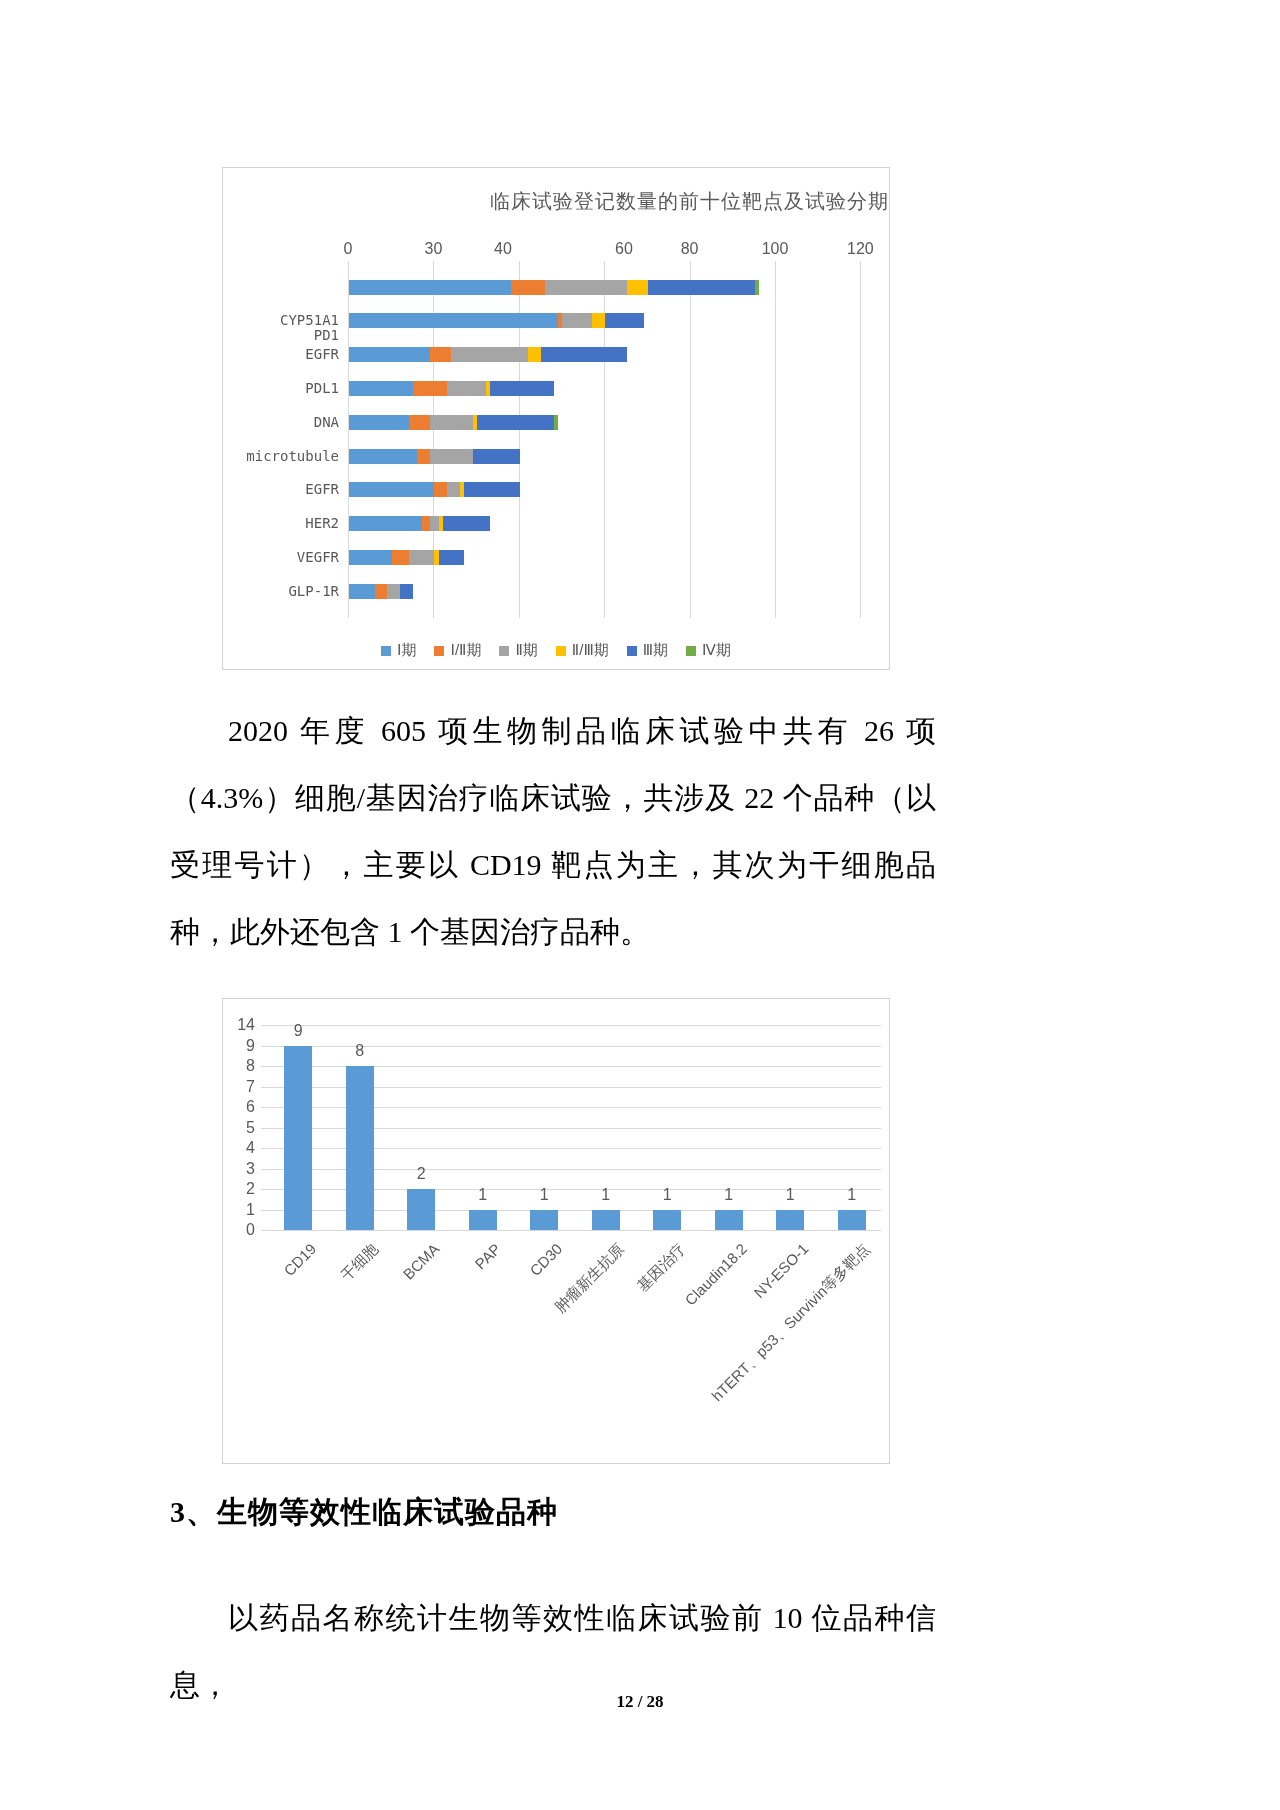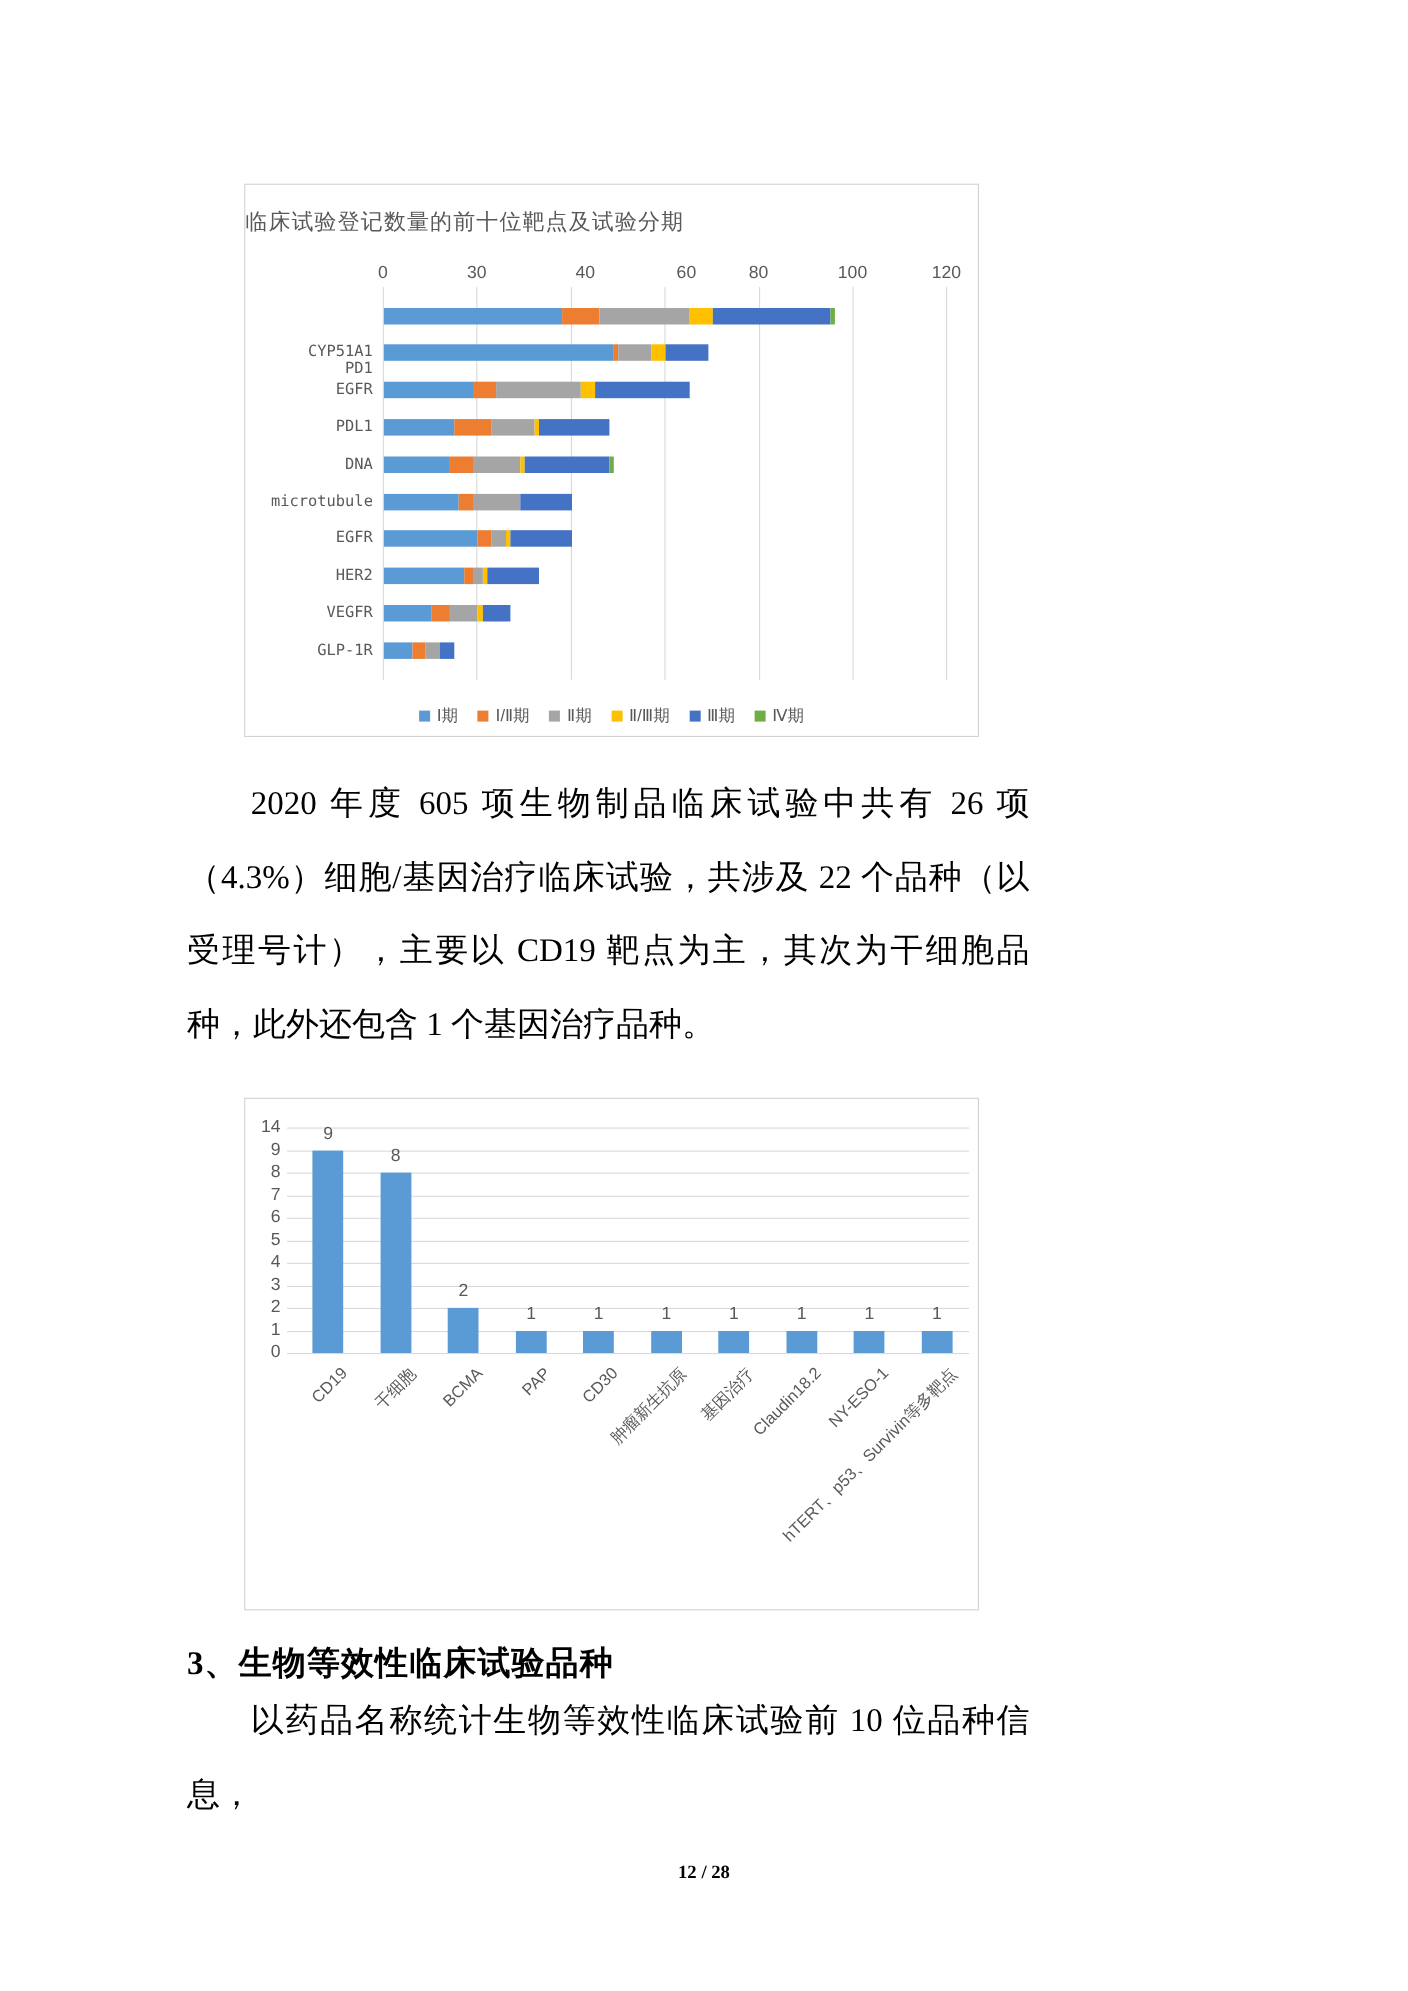--- a/index.html
+++ b/index.html
@@ -5,21 +5,21 @@
   html,body { margin:0; padding:0; }
   body {
     width:1280px; height:1810px; background:#ffffff; position:relative;
     font-family:"Liberation Serif", serif; color:#000;
   }
   .chart-box { position:absolute; background:#fff; border:1px solid #d2d2d2; }
   #chart1 { left:222px; top:167px; width:666px; height:501px; }
   #chart2 { left:222px; top:998px; width:666px; height:464px; }
 
   .c1-title {
-    position:absolute; top:20px; left:0; width:100%; text-align:left;
+    position:absolute; top:20px; left:0; width:100%; text-align:right;
     color:#595959; font-size:20px; letter-spacing:1px;
     font-family:"Liberation Sans", sans-serif;
   }
   .plot { position:absolute; left:0; top:0; width:100%; height:100%; }
   .c1-grid { position:absolute; width:1px; background:#d9d9d9; }
   .c1-tick {
     position:absolute; width:48px; text-align:center; color:#595959;
     font-size:16px; font-family:"Liberation Sans", sans-serif;
   }
   .c1-cat {
@@ -52,21 +52,21 @@
     position:absolute; white-space:nowrap; color:#595959; font-size:15px;
     font-family:"Liberation Sans", sans-serif;
     transform:rotate(-45deg); transform-origin:top right; text-align:right;
   }
 
   .para {
     position:absolute; left:170px; width:766px; font-size:30px;
     line-height:67px; text-align:justify; color:#000;
   }
   #p1 { top:697px; text-indent:58px; }
-  #p2 { top:1531px; text-indent:58px; }
+  #p2 { top:1584px; text-indent:58px; }
   .heading {
     position:absolute; left:170px; top:1492px; font-size:30px;
     font-weight:bold; color:#000; letter-spacing:1px;
   }
   .footer {
     position:absolute; top:1692px; left:0; width:1280px; text-align:center;
     font-size:17px; font-weight:bold;
   }
 </style>
 </head>
@@ -75,21 +75,21 @@
 <div>
 
   <div class="chart-box" id="chart1">
     <div class="c1-title">临床试验登记数量的前十位靶点及试验分期</div>
     <div class="plot" id="c1-plot">
         <div class="c1-grid" style="left: 125px; top: 93px; height: 357px;"></div>
         <div class="c1-tick" style="left: 101px; top: 72px;">0</div>
         <div class="c1-grid" style="left: 210.4px; top: 93px; height: 357px;"></div>
         <div class="c1-tick" style="left: 186.4px; top: 72px;">30</div>
         <div class="c1-grid" style="left: 295.8px; top: 93px; height: 357px;"></div>
-        <div class="c1-tick" style="left: 285px; top: 72px;">40</div>
+        <div class="c1-tick" style="left: 256px; top: 72px;">40</div>
         <div class="c1-grid" style="left: 381.2px; top: 93px; height: 357px;"></div>
         <div class="c1-tick" style="left: 377px; top: 72px;">60</div>
         <div class="c1-grid" style="left: 466.6px; top: 93px; height: 357px;"></div>
         <div class="c1-tick" style="left: 442.6px; top: 72px;">80</div>
         <div class="c1-grid" style="left: 552px; top: 93px; height: 357px;"></div>
         <div class="c1-tick" style="left: 528px; top: 72px;">100</div>
         <div class="c1-grid" style="left: 637.4px; top: 93px; height: 357px;"></div>
         <div class="c1-tick" style="left: 613.4px; top: 72px;">120</div>
         <div class="c1-cat" style="top: 111.5px; margin-top: 48px;">PD1</div>
         <div class="c1-bar" style="left: 126px; top: 111.5px;">

